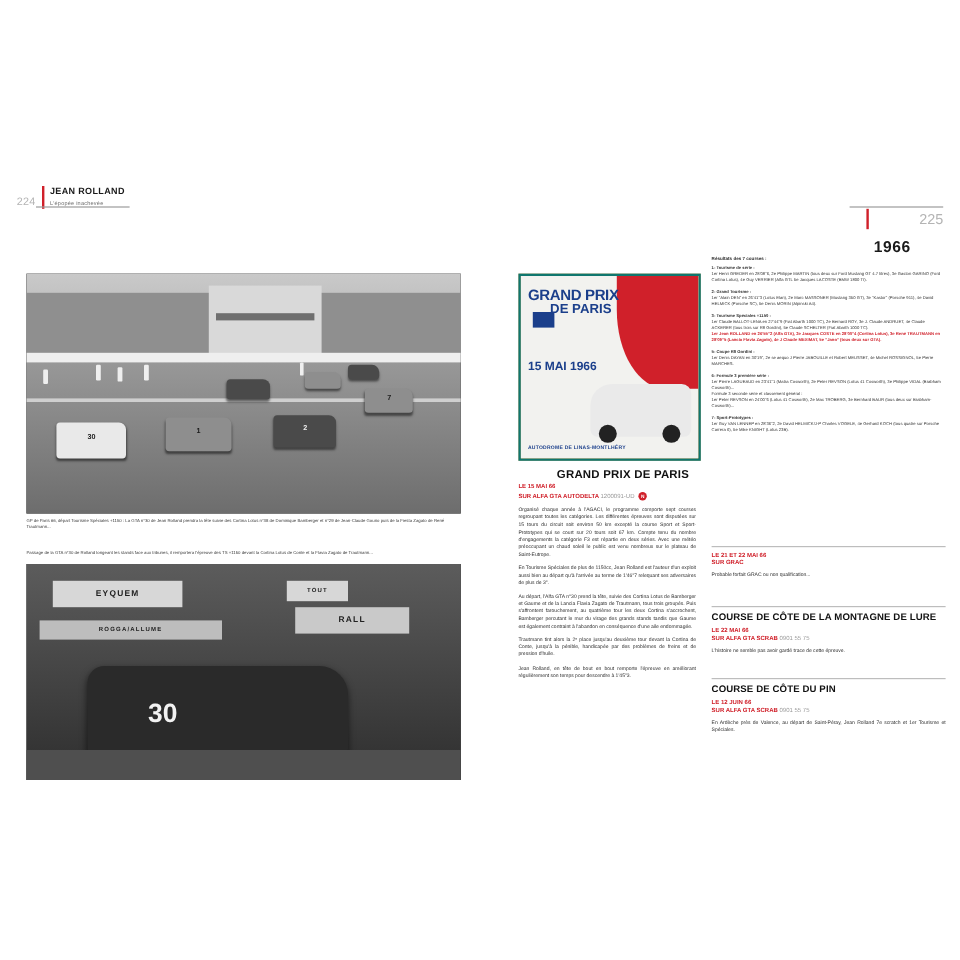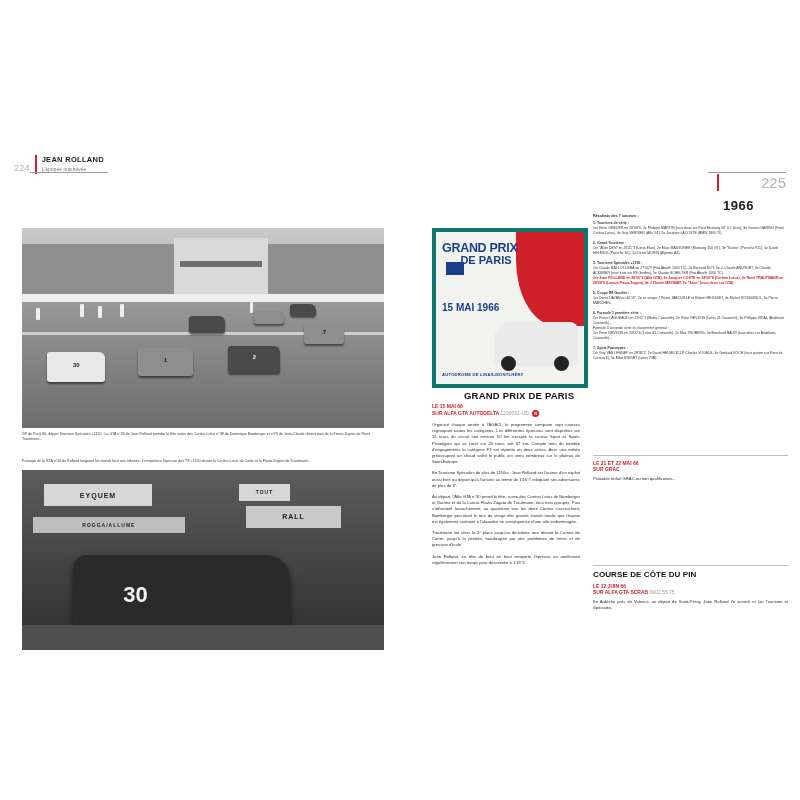--- a/index.html
+++ b/index.html
@@ -11,21 +11,21 @@
   .folio-left{font-size:9px;color:#b4b4b4;letter-spacing:.2px;padding-right:5px;line-height:11px;}
   .hdr-rule{width:2px;background:#d0202a;height:19px;margin-right:5px;}
   .hdr-txt{line-height:9px;padding-top:1px;}
   .hdr-txt .t1{font-size:7.5px;font-weight:bold;color:#1a1a1a;letter-spacing:.3px;}
   .hdr-txt .t2{font-size:4.6px;color:#6e6e6e;letter-spacing:.2px;margin-top:1.5px;}
   .hdr-underline{position:absolute;left:30px;top:172px;width:78px;height:1px;background:#9c9c9c;}
 
   .hdr-right{position:absolute;right:14px;top:152px;display:flex;align-items:center;gap:4px;}
   .hdr-right .bar{width:2px;height:17px;background:#d0202a;}
   .hdr-right .yr{font-size:13px;font-weight:bold;color:#1a1a1a;letter-spacing:.5px;margin-top:46px;}
-  .hdr-right .folio{font-size:15px;color:#b4b4b4;padding-left:3px;text-align:center;}
+  .hdr-right .folio{font-size:12px;color:#b4b4b4;padding-left:3px;text-align:center;}
   .hdr-underline-r{position:absolute;right:14px;top:172px;width:78px;height:1px;background:#9c9c9c;}
 
   
   .photo1{position:absolute;left:22px;top:228px;width:362px;height:200px;background:#2b2b2b;overflow:hidden;}
   .photo2{position:absolute;left:22px;top:470px;width:362px;height:180px;background:#242424;overflow:hidden;}
   .cap{position:absolute;font-size:3.6px;color:#3a3a3a;line-height:5.2px;width:362px;}
   .cap1{left:22px;top:432px;}
   .cap2{left:22px;top:459px;}
 
   
@@ -43,21 +43,21 @@
   .fig{position:absolute;background:#efefef;border-radius:1px;}
 
   
   .p2-bg{position:absolute;left:0;top:0;width:100%;height:100%;background:linear-gradient(#5c5c5c,#2e2e2e);}
   .p2-sign{position:absolute;background:#d7d7d7;color:#222;font-size:7px;font-weight:bold;display:flex;align-items:center;justify-content:center;letter-spacing:1px;}
   .p2-car{position:absolute;left:14%;top:47%;width:60%;height:42%;background:#2a2a2a;border-radius:14px 24px 6px 6px;box-shadow:0 3px 6px rgba(0,0,0,.6);}
   .p2-num{position:absolute;left:28%;top:62%;font-size:22px;font-weight:bold;color:#f2f2f2;font-family:"Liberation Sans",sans-serif;}
   .p2-road{position:absolute;left:0;top:86%;width:100%;height:14%;background:#4f4f4f;}
 
   
-  .poster{position:absolute;left:432px;top:228px;width:148px;height:152px;background:#fdba74;border:4px solid #0f766e;overflow:hidden;}
+  .poster{position:absolute;left:432px;top:228px;width:148px;height:152px;background:#fdba74;border:2px solid #0f766e;overflow:hidden;}
   .poster-white{position:absolute;left:0;top:0;width:100%;height:100%;background:#f2f2ef;}
   .poster-red{position:absolute;right:0;top:0;width:46%;height:62%;background:#d0202a;border-bottom-left-radius:60% 70%;}
   .poster-title{position:absolute;left:6px;top:10px;width:88px;color:#1b3f8b;font-weight:bold;line-height:12px;}
   .poster-title .l1{font-size:12.5px;letter-spacing:-.3px;}
   .poster-title .l2{font-size:11px;text-align:center;}
   .poster-date{position:absolute;left:6px;top:70px;font-size:10px;font-weight:bold;color:#1b3f8b;}
   .poster-loc{position:absolute;left:6px;bottom:7px;font-size:4.2px;font-weight:bold;color:#1b3f8b;letter-spacing:.2px;}
   .poster-car{position:absolute;right:6px;bottom:18px;width:84px;height:44px;background:#eaeaea;border-radius:18px 8px 6px 6px;}
   .poster-car:before{content:"";position:absolute;left:7px;bottom:-5px;width:15px;height:15px;border-radius:50%;background:#222;}
   .poster-car:after{content:"";position:absolute;right:9px;bottom:-5px;width:15px;height:15px;border-radius:50%;background:#222;}
@@ -216,20 +216,30 @@
     </div>
   </div>
 
   <div class="sec sec1">
     <div class="rule"></div>
     <div class="d">LE 21 ET 22 MAI 66</div>
     <div class="c">SUR GRAC</div>
     <div class="p">Probable forfait GRAC ou non qualification...</div>
   </div>
 
+  <div class="sec sec2">
+    <div class="rule"></div>
+    <h3>COURSE DE CÔTE DE LA MONTAGNE DE LURE</h3>
+    <div class="d">LE 22 MAI 66</div>
+    <div class="c">
+      <span>SUR ALFA GTA SCRAB</span>
+      <span class="grey">0901 55 75</span>
+    </div>
+    <div class="p">L'histoire ne semble pas avoir gardé trace de cette épreuve.</div>
+  </div>
 
   <div class="sec sec3">
     <div class="rule"></div>
     <h3>COURSE DE CÔTE DU PIN</h3>
     <div class="d">LE 12 JUIN 66</div>
     <div class="c">
       <span>SUR ALFA GTA SCRAB</span>
       <span class="grey">0901 55 75</span>
     </div>
     <div class="p">En Ardèche près de Valence, au départ de Saint-Péray, Jean Rolland 7e scratch et 1er Tourisme et Spéciales.</div>

